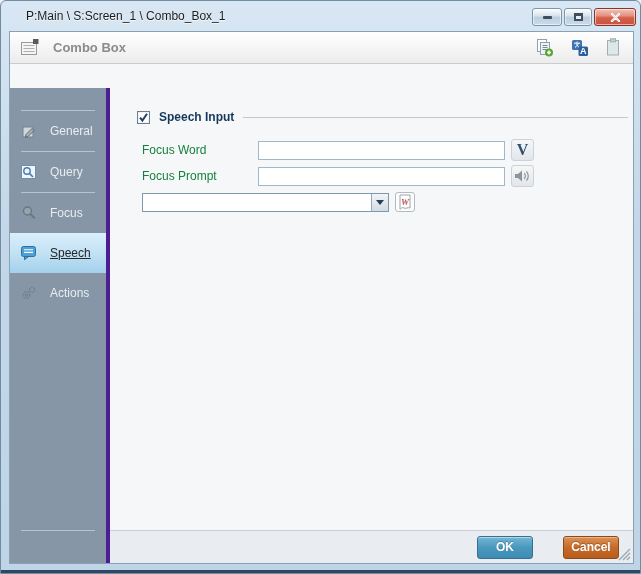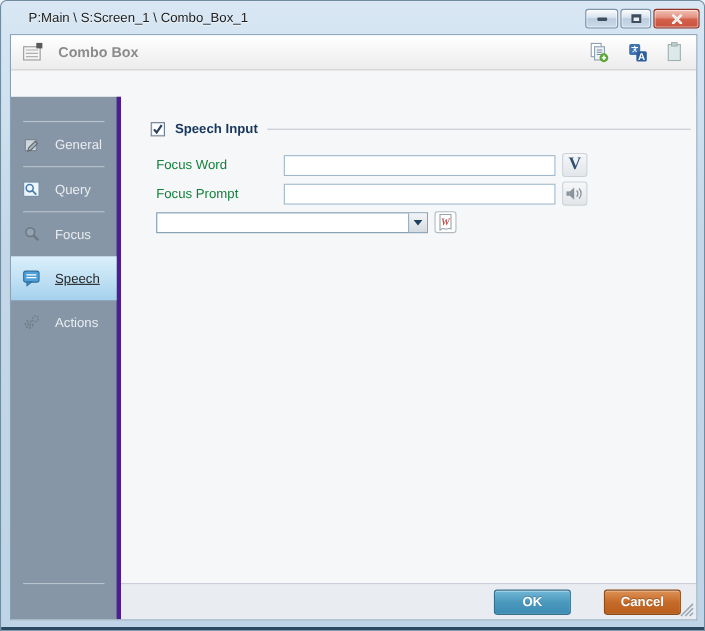--- a/index.html
+++ b/index.html
@@ -124,21 +124,21 @@
   .tool-btn.small { width:20px; height:20px; background:#fcfdfd; border-color:#b3bbc2; }
   .v-letter { font-family:"Liberation Serif",serif; font-weight:bold; font-size:16px; color:#31506f; line-height:1; }
 
   
   .footer {
     height:33px; flex:0 0 33px; background:#e9ecf1; border-top:1px solid #c9ced8;
     display:flex; align-items:center; justify-content:flex-end;
     padding-right:14px; gap:10px; position:relative;
   }
   .btn {
-    width:70px; height:23px; border-radius:3px; font-size:12px; font-weight:bold; color:#fff;
+    width:56px; height:23px; border-radius:3px; font-size:12px; font-weight:bold; color:#fff;
     display:flex; align-items:center; justify-content:center; cursor:default;
     text-shadow:0 -1px 0 rgba(0,0,0,.25);
   }
   .btn-ok {
     background:linear-gradient(#72b7d6,#4b98bd 50%,#3d8cb4);
     border:1px solid #35708e; box-shadow:inset 0 1px 0 rgba(255,255,255,.45);
   }
   .btn-cancel {
     background:linear-gradient(#dd9257,#c56b29 50%,#b95d1c);
     border:1px solid #8d4a16; box-shadow:inset 0 1px 0 rgba(255,255,255,.35);margin-left:20px;

